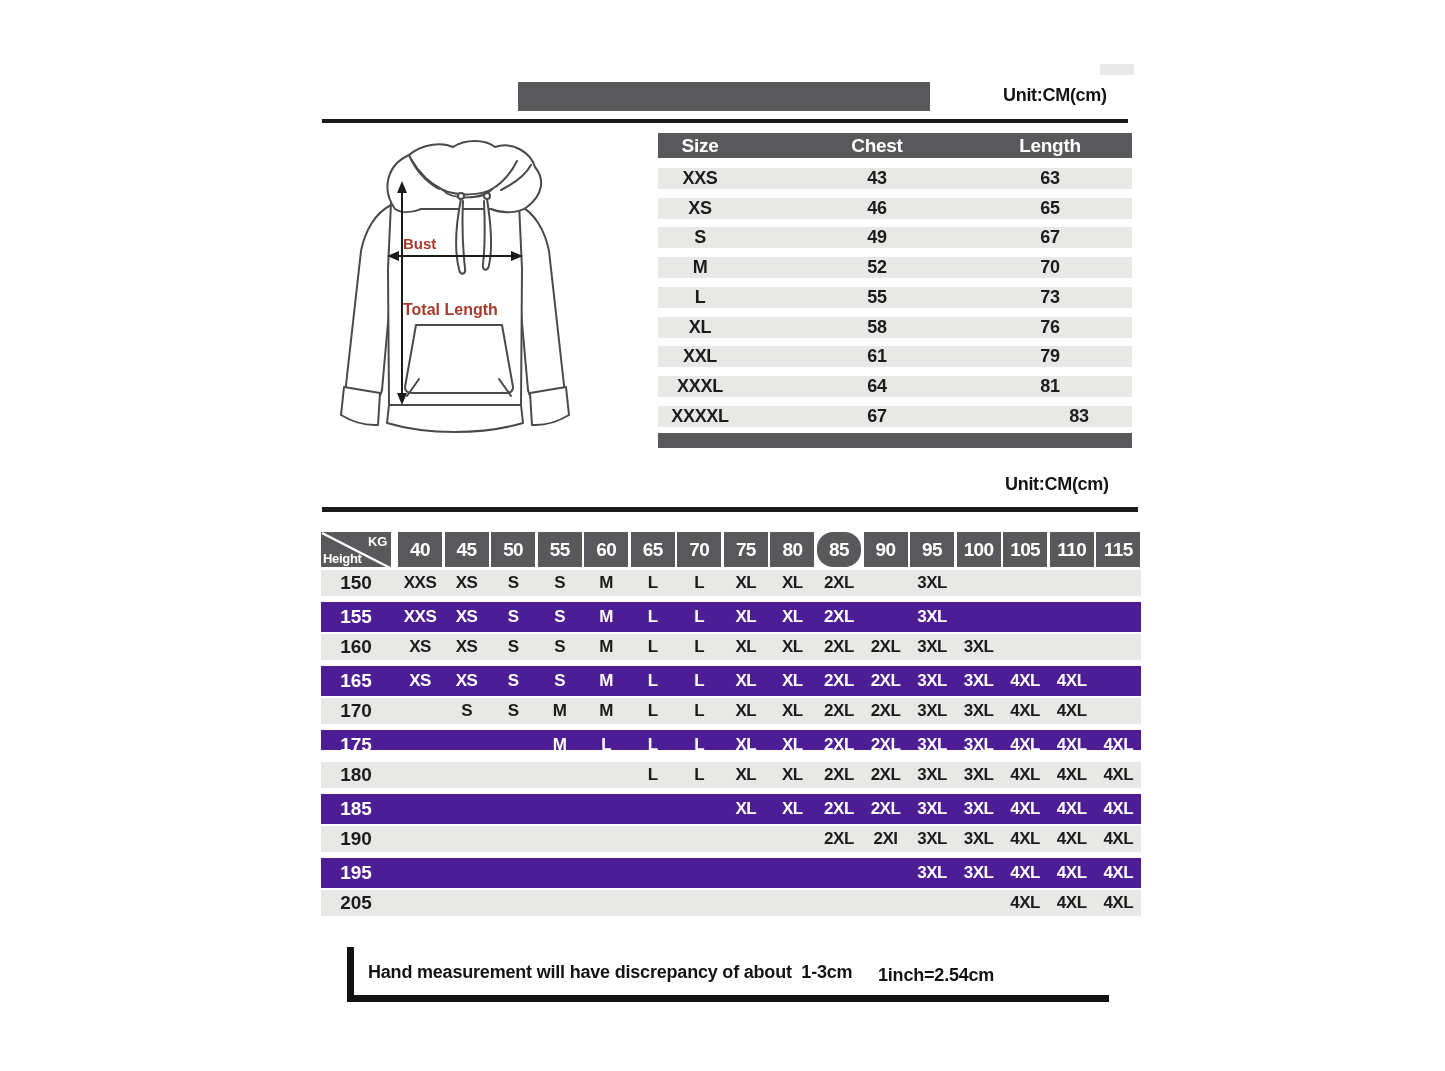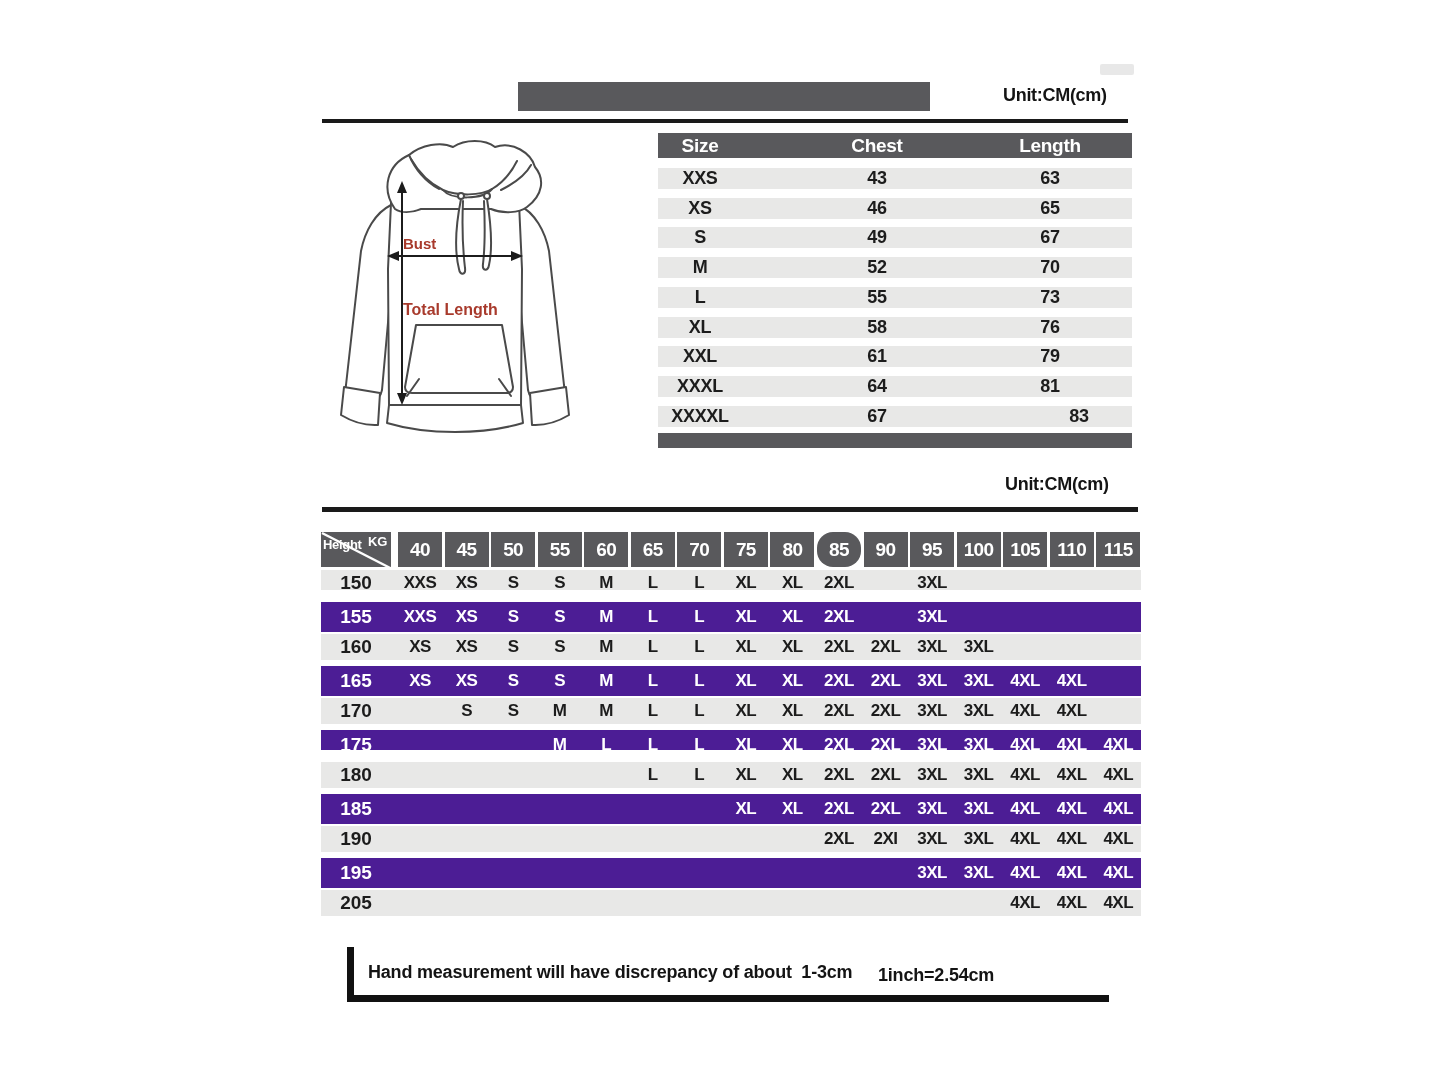--- a/index.html
+++ b/index.html
@@ -22,21 +22,21 @@
   .st-cell{
     position:absolute;top:0;transform:translateX(-50%);
     font-weight:bold;font-size:18px;line-height:21px;letter-spacing:-0.3px;color:#1c1c1c;
   }
   .st-bottom{position:absolute;left:0;top:300px;width:474px;height:15px;background:#59595c;}
   
   .rec-table{position:absolute;left:321px;top:532px;width:820px;height:386px;}
   .rec-corner{position:absolute;left:0;top:0;width:70px;height:35px;background:#59595c;}
   .rec-corner .lab{position:absolute;color:#ffffff;font-weight:bold;font-size:13px;letter-spacing:-0.3px;}
   .rec-corner .kg{right:4px;top:2px;}
-  .rec-corner .hg{left:2px;bottom:15px;}
+  .rec-corner .hg{left:2px;bottom:1px;}
   .rec-hcell{
     position:absolute;top:0;width:44px;height:35px;background:#59595c;
     color:#ffffff;font-weight:bold;font-size:19px;line-height:35px;text-align:center;letter-spacing:-0.6px;
   }
   .rec-row{position:absolute;left:0;width:820px;}
   .rec-row.light{background:#e8e8e7;color:#1c1c1c;}
   .rec-row.dark{background:#4c1d95;color:#ffffff;}
   .rec-height{position:absolute;left:0;top:0;width:70px;text-align:center;font-weight:bold;font-size:19px;}
   .rec-val{position:absolute;top:0;transform:translateX(-50%);font-weight:bold;font-size:17px;letter-spacing:-0.5px;}
   
@@ -171,21 +171,21 @@
       <div class="rec-hcell" style="left: 356.3px;">70</div>
       <div class="rec-hcell" style="left: 402.85px;">75</div>
       <div class="rec-hcell" style="left: 449.4px;">80</div>
       <div class="rec-hcell" style="left: 495.95px; border-radius: 16px;">85</div>
       <div class="rec-hcell" style="left: 542.5px;">90</div>
       <div class="rec-hcell" style="left: 589.05px;">95</div>
       <div class="rec-hcell" style="left: 635.6px;">100</div>
       <div class="rec-hcell" style="left: 682.15px;">105</div>
       <div class="rec-hcell" style="left: 728.7px;">110</div>
       <div class="rec-hcell" style="left: 775.25px;">115</div>
-      <div class="rec-row light" style="top: 38px; height: 20px; line-height: 26px;">
+      <div class="rec-row light" style="top: 38px; height: 26px; line-height: 26px;">
         <span class="rec-height">150</span>
         <span class="rec-val" style="left: 99px;">XXS</span>
         <span class="rec-val" style="left: 145.55px;">XS</span>
         <span class="rec-val" style="left: 192.1px;">S</span>
         <span class="rec-val" style="left: 238.65px;">S</span>
         <span class="rec-val" style="left: 285.2px;">M</span>
         <span class="rec-val" style="left: 331.75px;">L</span>
         <span class="rec-val" style="left: 378.3px;">L</span>
         <span class="rec-val" style="left: 424.85px;">XL</span>
         <span class="rec-val" style="left: 471.4px;">XL</span>

